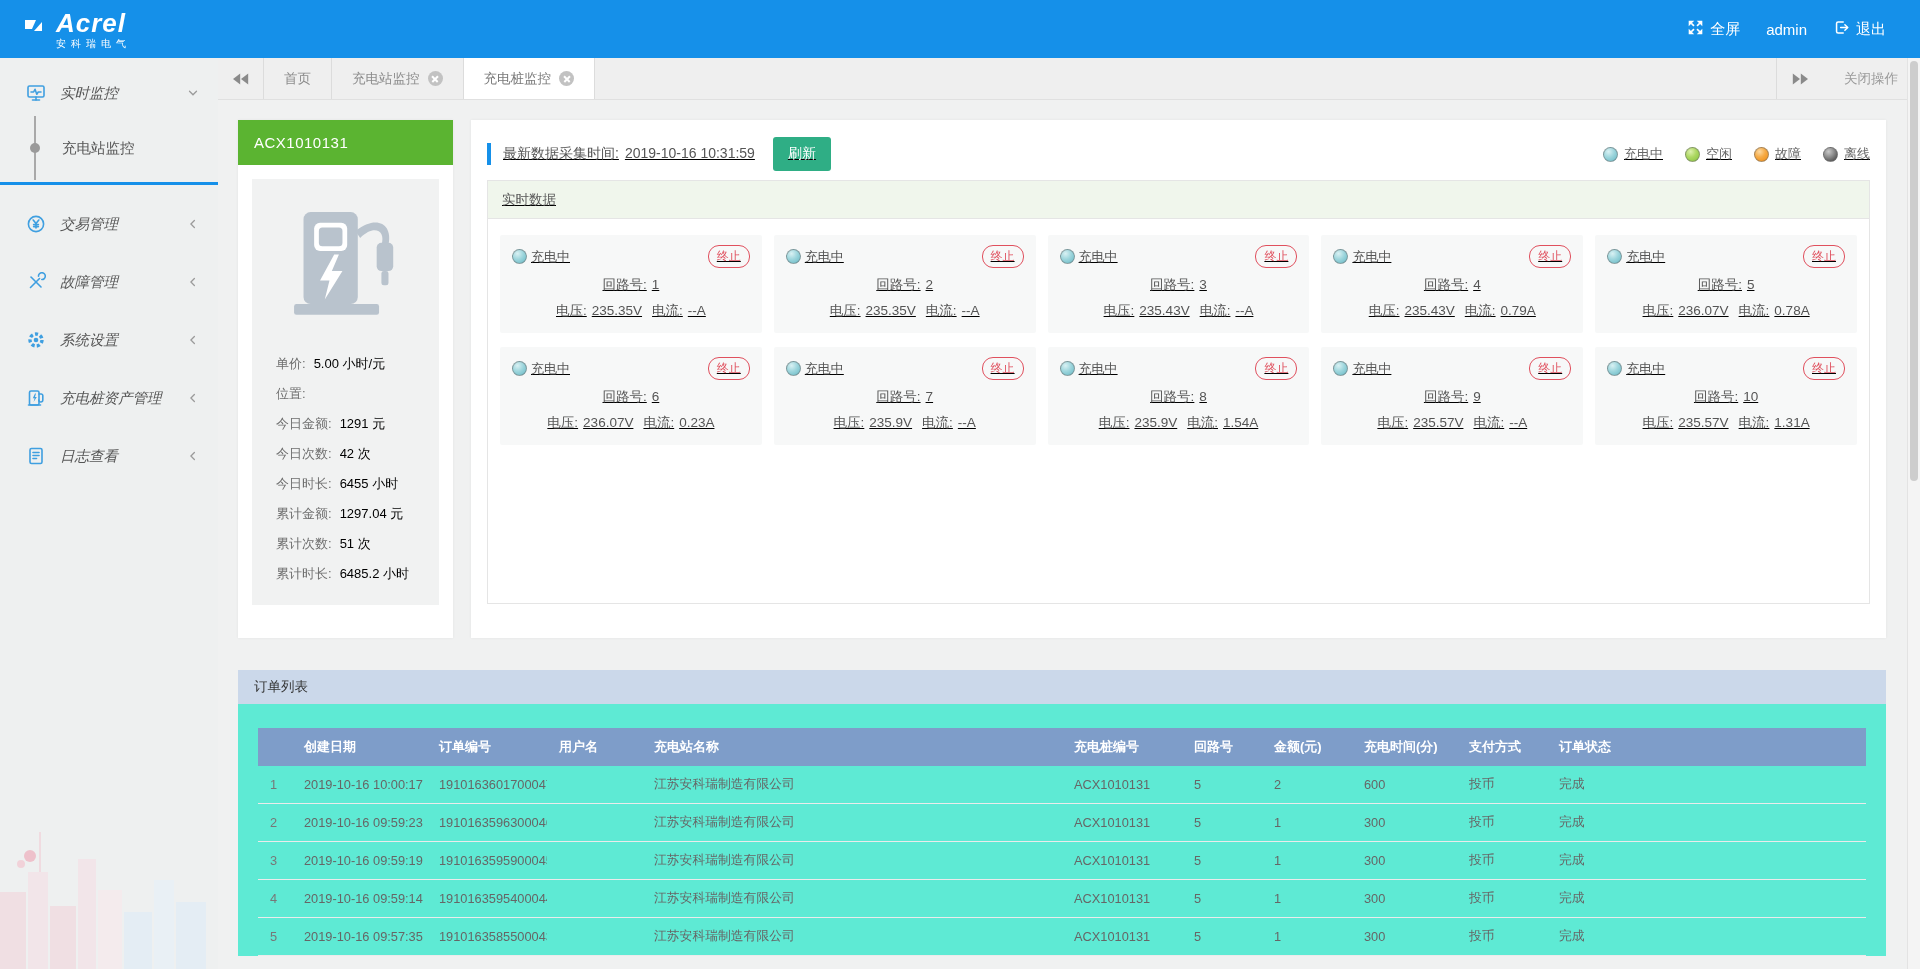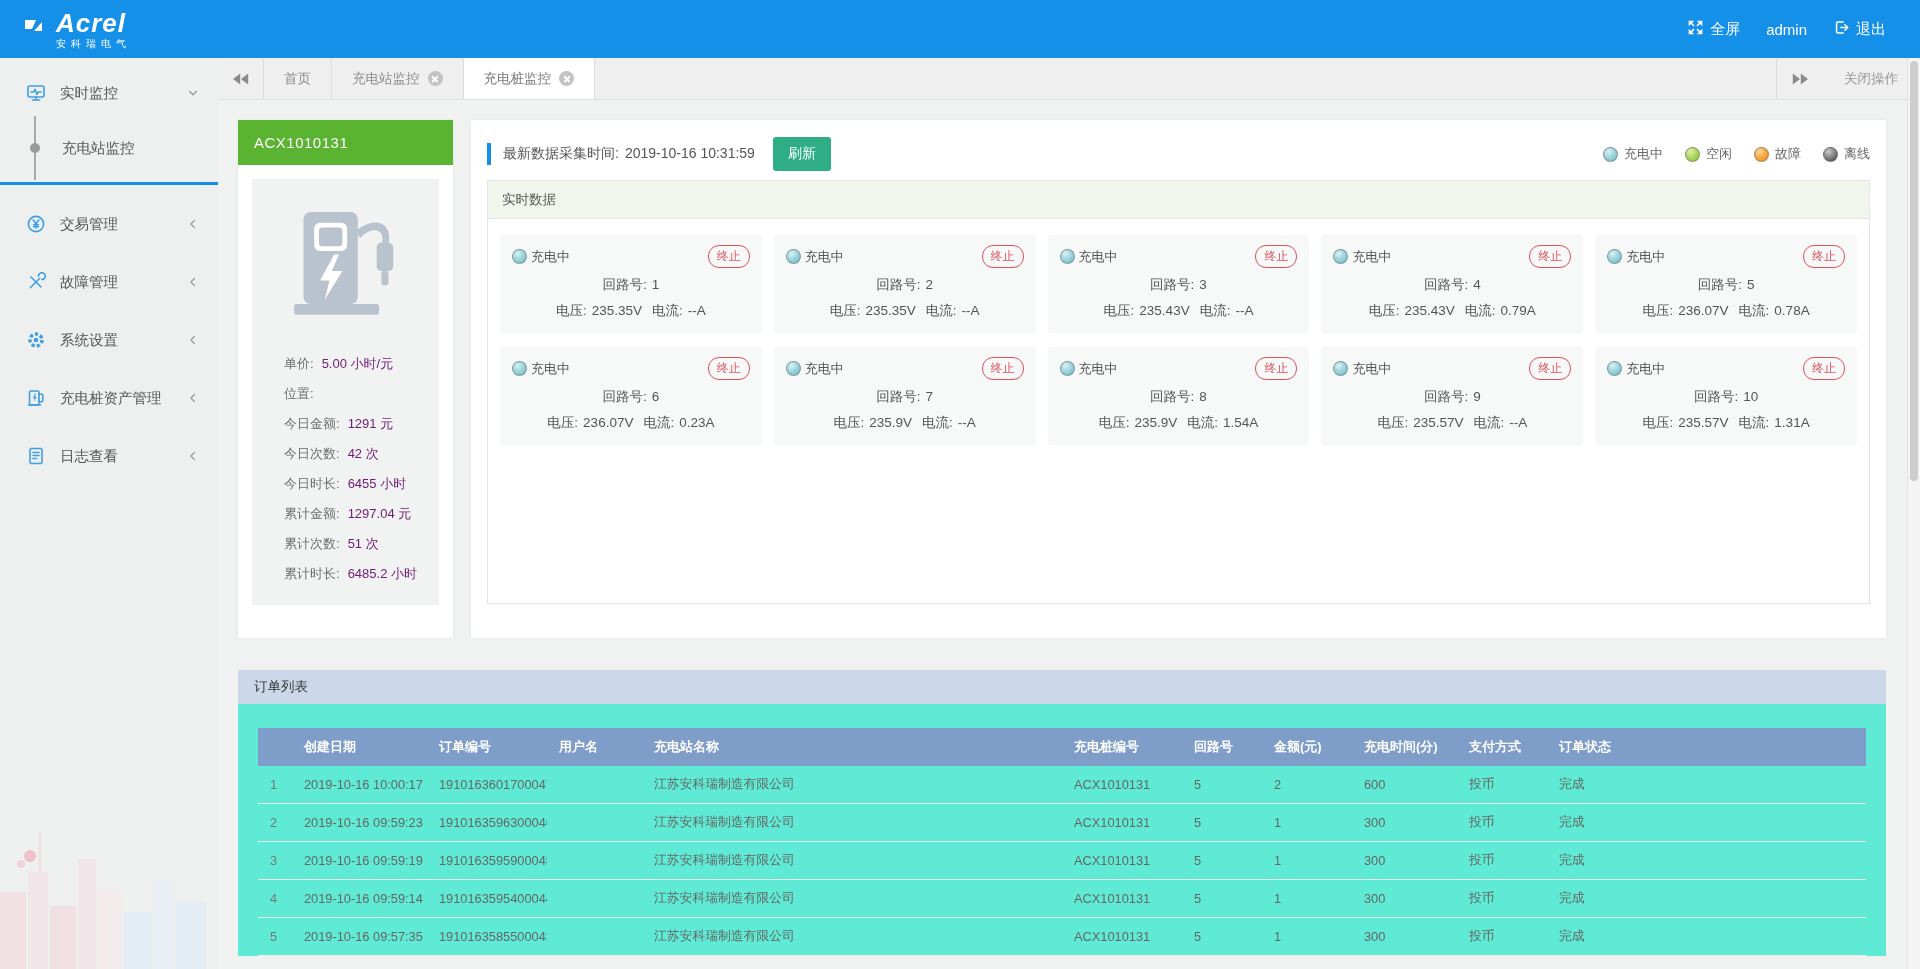--- a/index.html
+++ b/index.html
@@ -14,21 +14,21 @@
   .logo-text-wrap { display:flex; flex-direction:column; line-height:1; }
   .logo-main { color:#fff; font-size:26px; font-weight:bold; font-style:italic; letter-spacing:1px; }
   .logo-sub { color:#fff; font-size:10px; letter-spacing:5px; margin-top:3px; }
   .app-title { color:#fff; font-size:23px; font-weight:bold; margin-left:42px; letter-spacing:2px; }
   .topbar-right { margin-left:auto; margin-right:26px; display:flex; align-items:center; gap:10px; color:#fff; font-size:15px; }
   .topbar-item { display:flex; align-items:center; gap:6px; cursor:pointer; padding:4px 8px; }
 
   
   .sidebar { position:absolute; left:0; top:58px; bottom:0; width:218px; background:#eef0f0; z-index:5; overflow:hidden; }
   .menu { padding-top:6px; }
-  .menu-group { height:58px; display:flex; align-items:center; padding:0 18px 0 26px; cursor:pointer; color:#555; font-size:14.5px; }
+  .menu-group { height:58px; display:flex; align-items:center; padding:0 18px 0 26px; cursor:pointer; color:#555; font-size:14.5px;font-style:italic; }
   .menu-group .g-icon { width:20px; height:20px; margin-right:14px; flex:0 0 auto; }
   .menu-group .g-label { flex:1; }
   .menu-group .chev { width:14px; height:14px; flex:0 0 auto; }
   .submenu-item { position:relative; height:52px; display:flex; align-items:center; padding-left:62px; color:#555; font-size:14.5px; cursor:pointer; }
   .submenu-item .rail { position:absolute; left:34px; top:-6px; bottom:-6px; width:2px; background:#a9a9a9; }
   .submenu-item .rail-dot { position:absolute; left:30px; top:50%; margin-top:-5px; width:10px; height:10px; border-radius:50%; background:#9a9a9a; }
   .menu-divider { height:3px; background:#1590e9; margin-top:8px; margin-bottom:10px; }
   .cityscape { position:absolute; left:0; bottom:0; width:218px; }
 
   
@@ -45,28 +45,28 @@
   .tab-close::after  { transform:translate(-50%,-50%) rotate(-45deg); }
   .close-ops { display:flex; align-items:center; padding:0 22px; cursor:pointer; color:#9a9a9a; }
 
   .content { padding:20px 34px 0 20px; }
   .top-row { display:flex; gap:18px; }
 
   
   .device-card { width:215px; height:518px; background:#fff; box-shadow:0 0 3px rgba(0,0,0,.06); flex:0 0 auto; }
   .device-head { height:45px; background:#5bb431; color:#fff; font-size:15px; display:flex; align-items:center; padding-left:16px; letter-spacing:.5px; }
   .device-body { padding:14px; }
-  .device-inner { background:#f1f2f2; padding:26px 16px 16px; }
+  .device-inner { background:#f1f2f2; padding:26px 8px 16px; }
   .pile-icon-wrap { display:flex; justify-content:center; margin-bottom:26px; }
   .stat-row { display:flex; padding:0 0 0 16px; height:30px; align-items:center; font-size:13px; color:#6e6e6e; }
   .stat-label { margin-right:8px; }
-  .stat-value { color:#701a75; }
+  .stat-value { color:#000000; }
 
   
-  .panel { flex:1; height:518px; background:#fff; box-shadow:0 0 3px rgba(0,0,0,.06); padding:12px 16px; }
+  .panel { flex:1; height:518px; background:#fff; box-shadow:0 0 3px rgba(0,0,0,.06); padding:12px 16px;text-decoration:underline; }
   .panel-top { display:flex; align-items:center; height:44px; }
   .blue-mark { width:4px; height:22px; background:#1590e9; margin-right:12px; }
   .collect-time { font-size:14px; color:#555; }
   .collect-time .t-val { margin-left:6px; }
   .refresh-btn { margin-left:18px; background:#2fae85; color:#fff; border:none; font-size:14px; padding:8px 15px; border-radius:3px; cursor:pointer; font-family:inherit; }
   .legend { margin-left:auto; display:flex; align-items:center; gap:22px; font-size:13px; color:#666; }
   .legend-item { display:flex; align-items:center; gap:6px; }
   .dot { width:15px; height:15px; border-radius:50%; border:1px solid rgba(110,110,110,.55); flex:0 0 auto; }
   .dot-charging { background:radial-gradient(circle at 35% 28%, #d9f1f3 0%, #9ed6dd 45%, #66b8c4 100%); }
   .dot-idle     { background:radial-gradient(circle at 35% 28%, #ddf0ae 0%, #aed863 45%, #85c23c 100%); }

